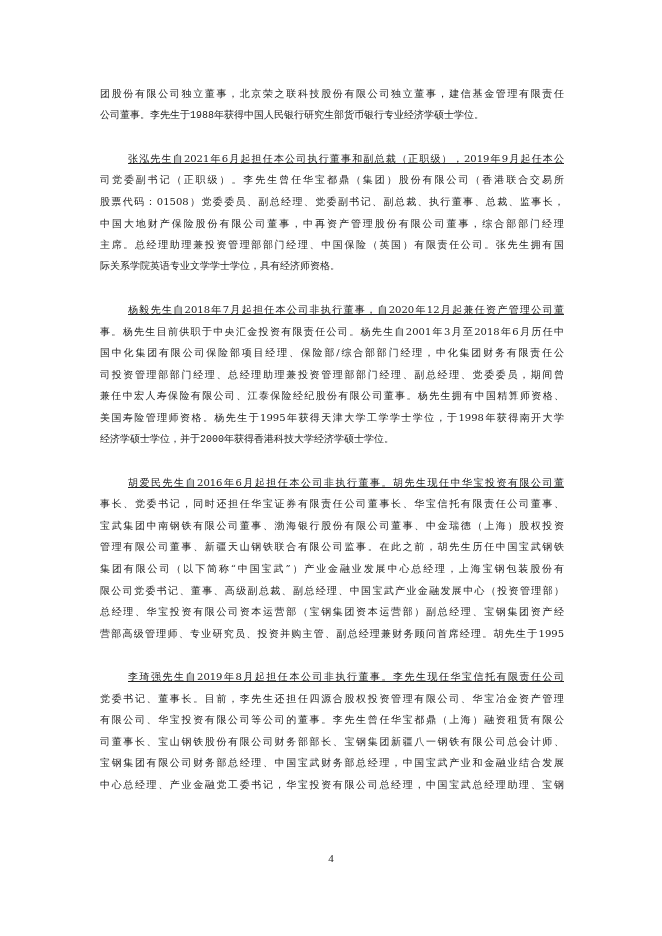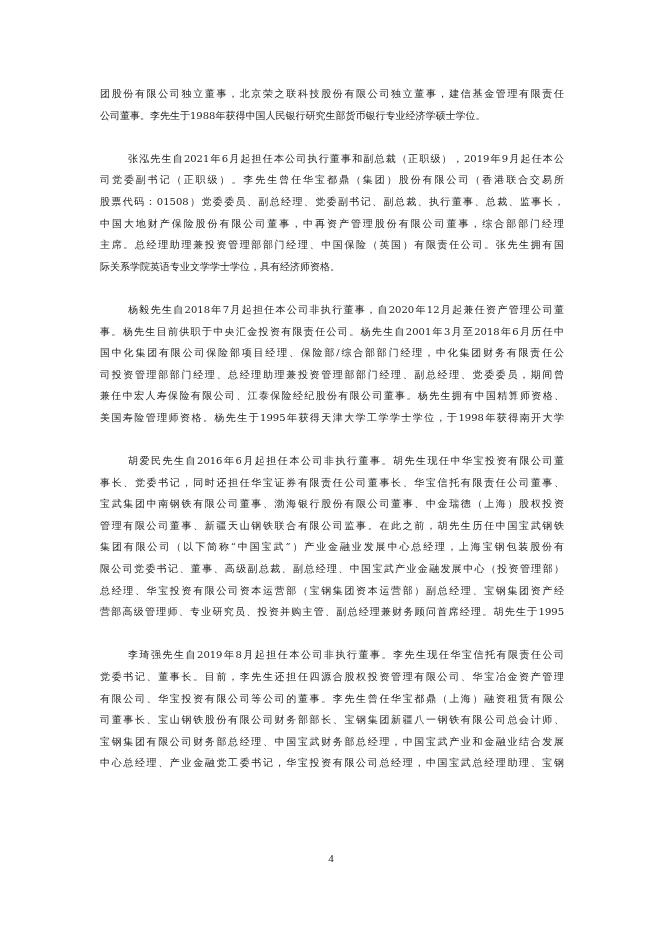--- a/index.html
+++ b/index.html
@@ -13,22 +13,22 @@
     .body-text {
       position: absolute; left: 100px; top: 83px; width: 464px;
     }
     .para { margin: 0 0 21.6px 0; }
     .line {
       display: block; height: 21.6px; line-height: 21.6px;
       font-size: 10px; white-space: nowrap;
       text-align: justify; text-align-last: justify;
       letter-spacing: 0px;
     }
-    .line.last { text-align-last: left; }
-    .line.first { padding-left: 28px; }
+    .line.last { text-align-last: left; font-family: Liberation Mono, monospace; }
+    .line.first { padding-left: 28px; text-decoration: underline; }
     .page-number {
       position: absolute; left: 0; width: 662px; top: 852px;
       text-align: center; font-size: 11px; color: #222222;
       font-family: "Liberation Serif", serif;
     }
   </style>
 </head>
 <body>
 
 <div class="page">
@@ -48,20 +48,21 @@
       <span class="line last">际关系学院英语专业文学学士学位，具有经济师资格。</span>
     </p>
 
     <p class="para">
       <span class="line first">杨毅先生自2018年7月起担任本公司非执行董事，自2020年12月起兼任资产管理公司董</span>
       <span class="line">事。杨先生目前供职于中央汇金投资有限责任公司。杨先生自2001年3月至2018年6月历任中</span>
       <span class="line">国中化集团有限公司保险部项目经理、保险部/综合部部门经理，中化集团财务有限责任公</span>
       <span class="line">司投资管理部部门经理、总经理助理兼投资管理部部门经理、副总经理、党委委员，期间曾</span>
       <span class="line">兼任中宏人寿保险有限公司、江泰保险经纪股份有限公司董事。杨先生拥有中国精算师资格、</span>
       <span class="line">美国寿险管理师资格。杨先生于1995年获得天津大学工学学士学位，于1998年获得南开大学</span>
+      <span class="line last">经济学硕士学位，并于2000年获得香港科技大学经济学硕士学位。</span>
     </p>
 
     <p class="para">
       <span class="line first">胡爱民先生自2016年6月起担任本公司非执行董事。胡先生现任中华宝投资有限公司董</span>
       <span class="line">事长、党委书记，同时还担任华宝证券有限责任公司董事长、华宝信托有限责任公司董事、</span>
       <span class="line">宝武集团中南钢铁有限公司董事、渤海银行股份有限公司董事、中金瑞德（上海）股权投资</span>
       <span class="line">管理有限公司董事、新疆天山钢铁联合有限公司监事。在此之前，胡先生历任中国宝武钢铁</span>
       <span class="line">集团有限公司（以下简称“中国宝武”）产业金融业发展中心总经理，上海宝钢包装股份有</span>
       <span class="line">限公司党委书记、董事、高级副总裁、副总经理、中国宝武产业金融发展中心（投资管理部）</span>
       <span class="line">总经理、华宝投资有限公司资本运营部（宝钢集团资本运营部）副总经理、宝钢集团资产经</span>

